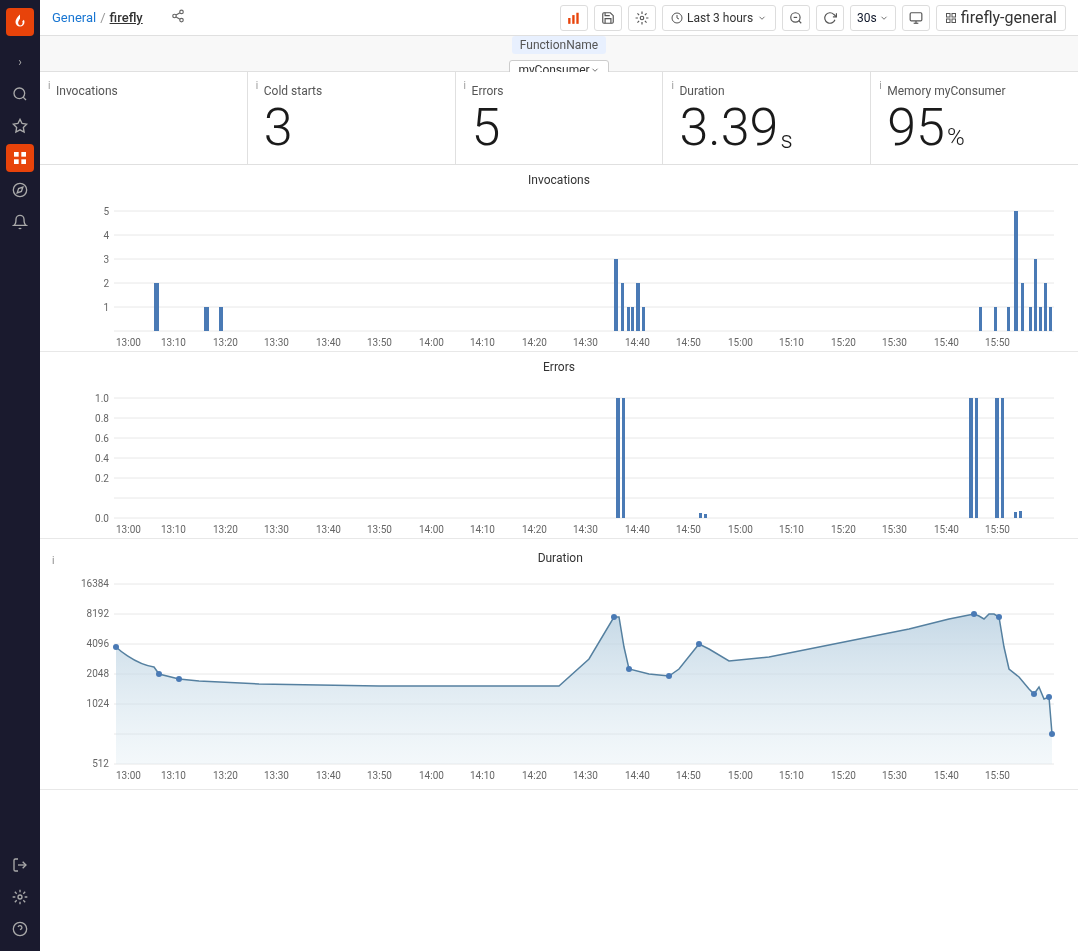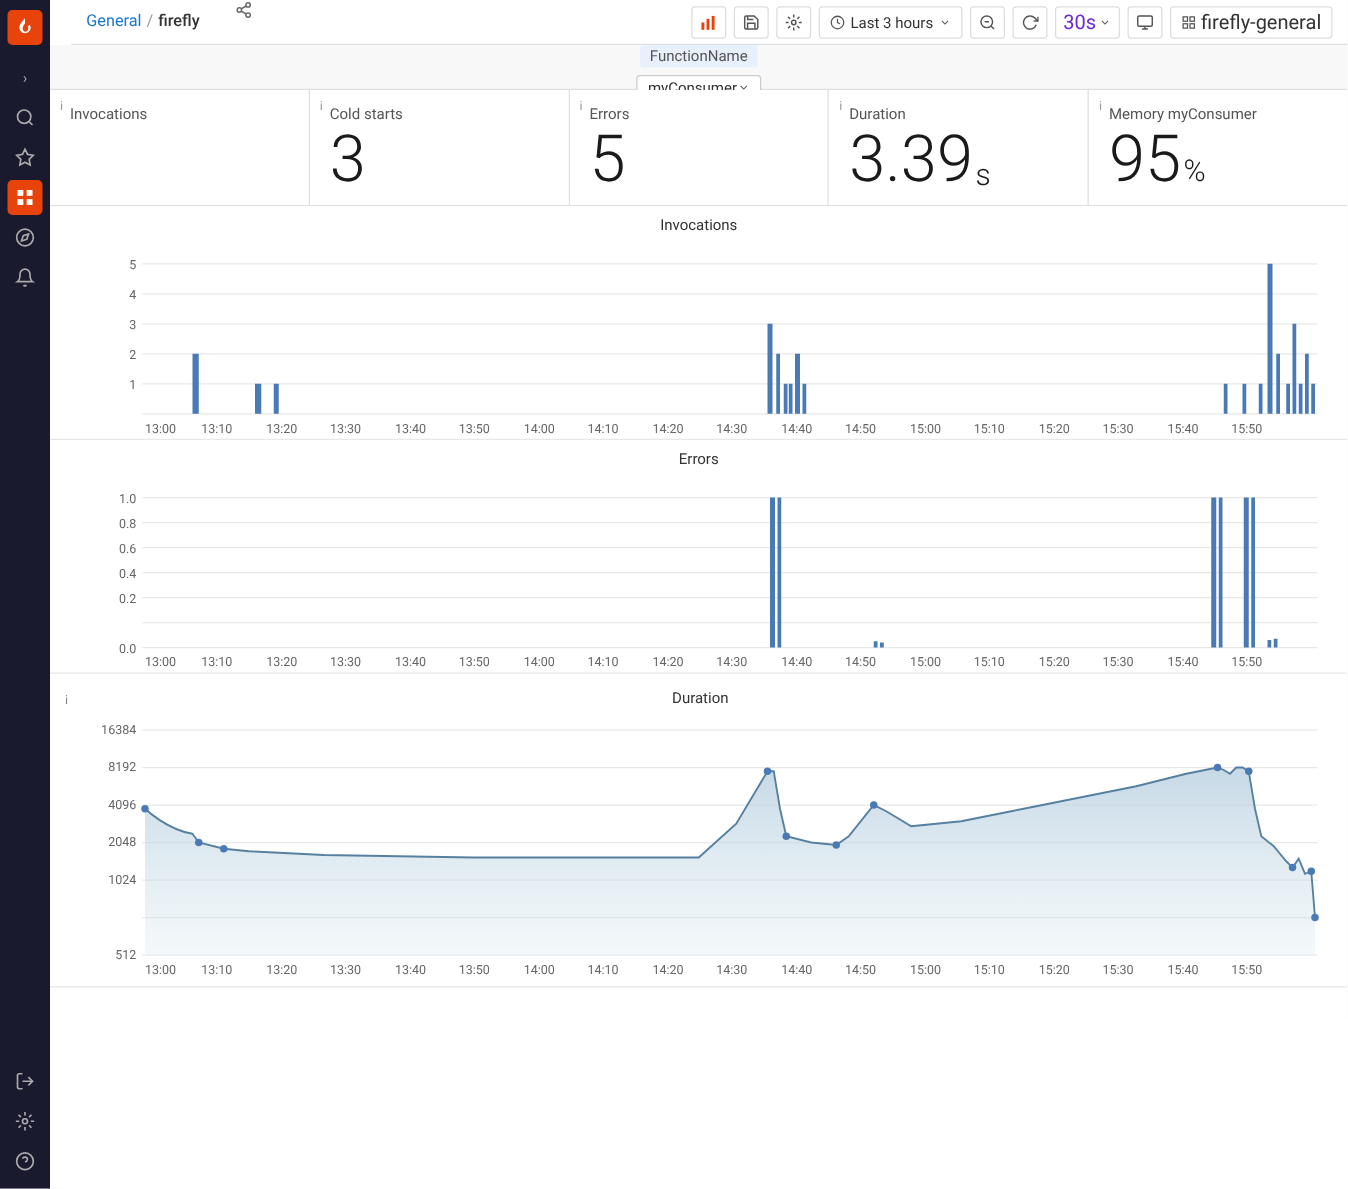--- a/index.html
+++ b/index.html
@@ -47,31 +47,31 @@
       flex-direction: column;
       overflow: hidden;
       background: #fff;
     }
 
     .top-bar {
       height: 36px;
       background: #fff;
       border-bottom: 1px solid #e0e0e0;
       display: flex;
+      align-items: center;
       padding: 0 12px;
       gap: 24px;
-      margin-left: 17px;
     }
     .breadcrumb {
       display: flex; align-items: center; gap: 4px;
       font-size: 13px; color: #333;
     }
     .breadcrumb .general { color: #1976d2; cursor: pointer; }
     .breadcrumb .sep { color: #999; }
-    .breadcrumb .firefly { font-weight: 500; }
+    .breadcrumb .firefly { font-weight: 500; text-decoration: underline; }
     .top-bar-spacer { flex: 1; }
     .top-bar-actions {
       display: flex; align-items: center; gap: 6px;
     }
     .tb-btn {
       width: 28px; height: 26px;
       border: 1px solid #ddd;
       background: #fff;
       border-radius: 3px;
       display: flex; align-items: center; justify-content: center;
@@ -86,21 +86,21 @@
       padding: 0 8px;
       cursor: pointer; font-size: 12px; color: #333;
     }
     .interval-btn {
       height: 26px;
       border: 1px solid #ddd;
       background: #fff;
       border-radius: 3px;
       display: flex; align-items: center; gap: 2px;
       padding: 0 6px;
-      cursor: pointer; font-size: 16px; color: #6d28d9;
+      cursor: pointer; font-size: 12px; color: #0f172a;
     }
     .firefly-tag {
       height: 26px;
       border: 1px solid #ddd;
       background: #fff;
       border-radius: 3px;
       display: flex; align-items: center; gap: 4px;
       padding: 0 8px;
       font-size: 16px; color: #333;
     }

